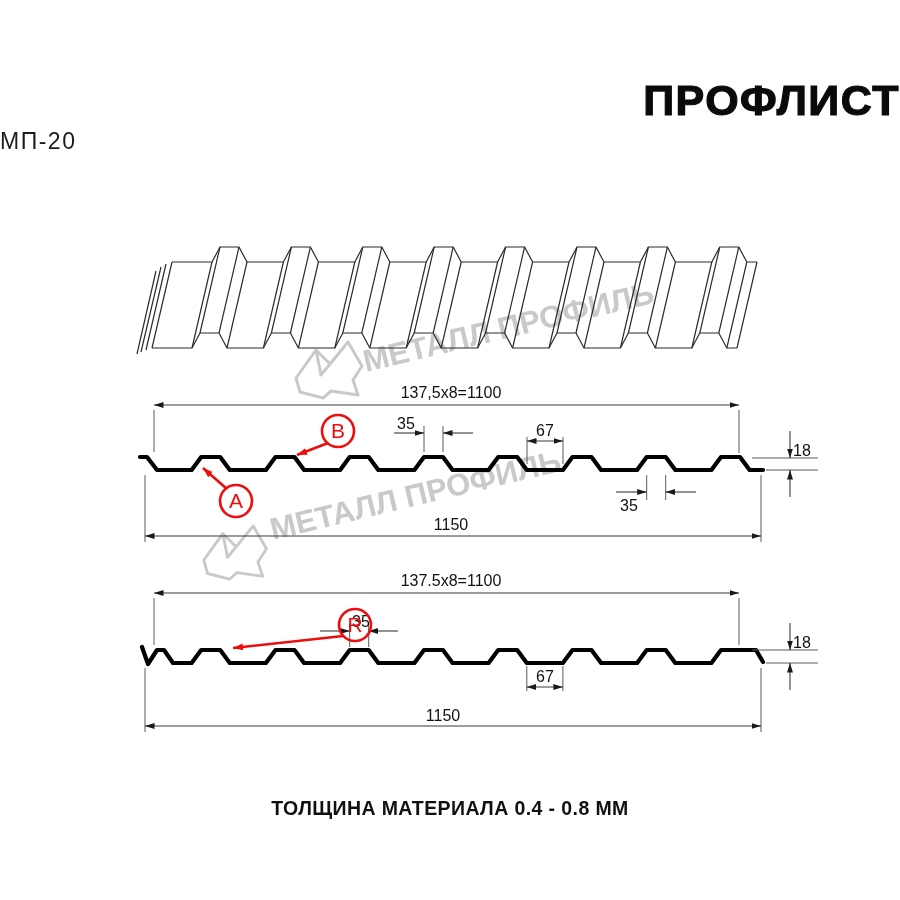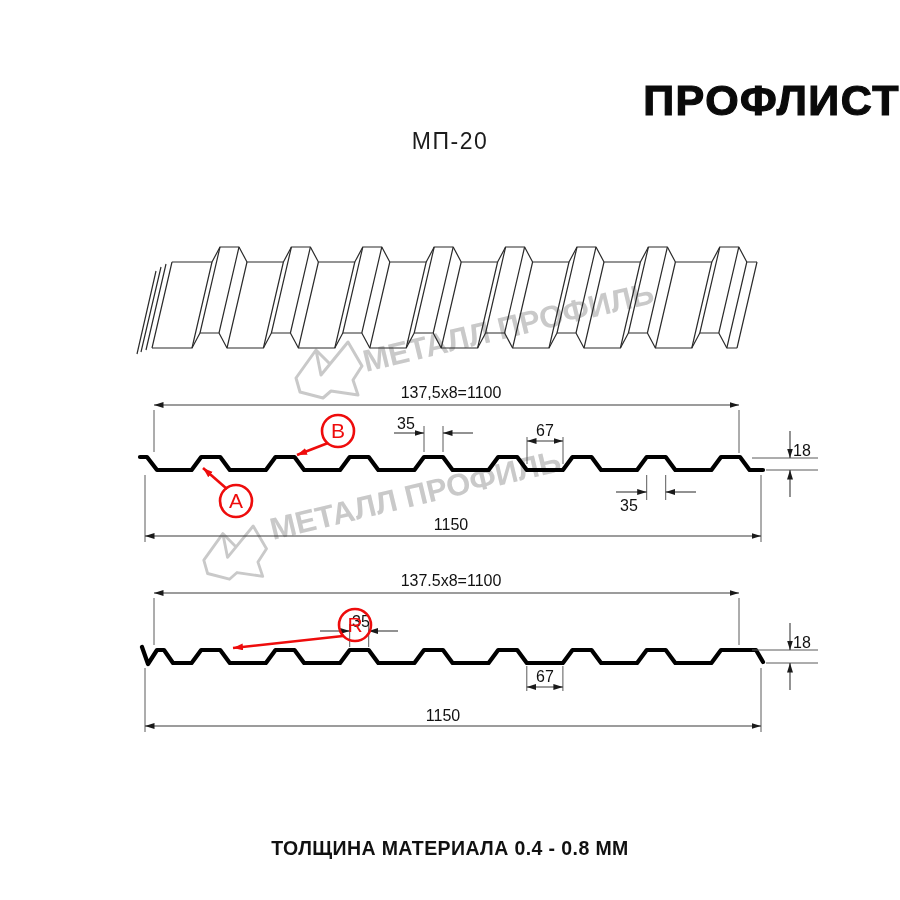--- a/index.html
+++ b/index.html
@@ -1,23 +1,23 @@
 <!DOCTYPE html>
 <html><head>
 <meta charset="utf-8">
 <style>
   html,body{margin:0;padding:0;background:#fff;}
   .stage{position:relative;width:900px;height:900px;background:#fff;overflow:hidden;
          font-family:"Liberation Sans",sans-serif;}
   .title{position:absolute;left:0;top:76px;width:100%;text-align:right;
          font-size:43px;font-weight:bold;letter-spacing:1.5px;color:#0a0a0a;
          -webkit-text-stroke:1.2px #0a0a0a;}
-  .subtitle{position:absolute;left:0;top:128px;width:100%;text-align:center;
+  .subtitle{position:absolute;left:0;top:128px;width:100%;
          font-size:23px;font-weight:400;letter-spacing:1.5px;color:#1c1c1c;}
-  .footer{position:absolute;left:0;top:837px;width:100%;text-align:center;
+  .footer{position:absolute;left:0;top:797px;width:100%;text-align:center;
          font-size:19.5px;font-weight:bold;letter-spacing:.4px;color:#111;}
   svg.art{position:absolute;left:0;top:0;z-index:1;}
   .t-dim{font-family:"Liberation Sans",sans-serif;font-size:16px;fill:#111;}
   .t-red{font-family:"Liberation Sans",sans-serif;font-size:21px;fill:#ee0c0c;}
   .t-wm{font-family:"Liberation Sans",sans-serif;font-size:31px;font-weight:bold;fill:#c9c9c9;letter-spacing:0px;}
   .profile{fill:none;stroke:#000;stroke-width:4.2;stroke-linejoin:round;stroke-linecap:round;}
   .thin{fill:none;stroke:#5a5a5a;stroke-width:1;}
   .dimline{fill:none;stroke:#3a3a3a;stroke-width:1.1;}
   .sheet3d{fill:none;stroke:#2b2b2b;stroke-width:1.2;stroke-linejoin:round;}
   .red{fill:none;stroke:#ee0c0c;stroke-width:2.6;}

